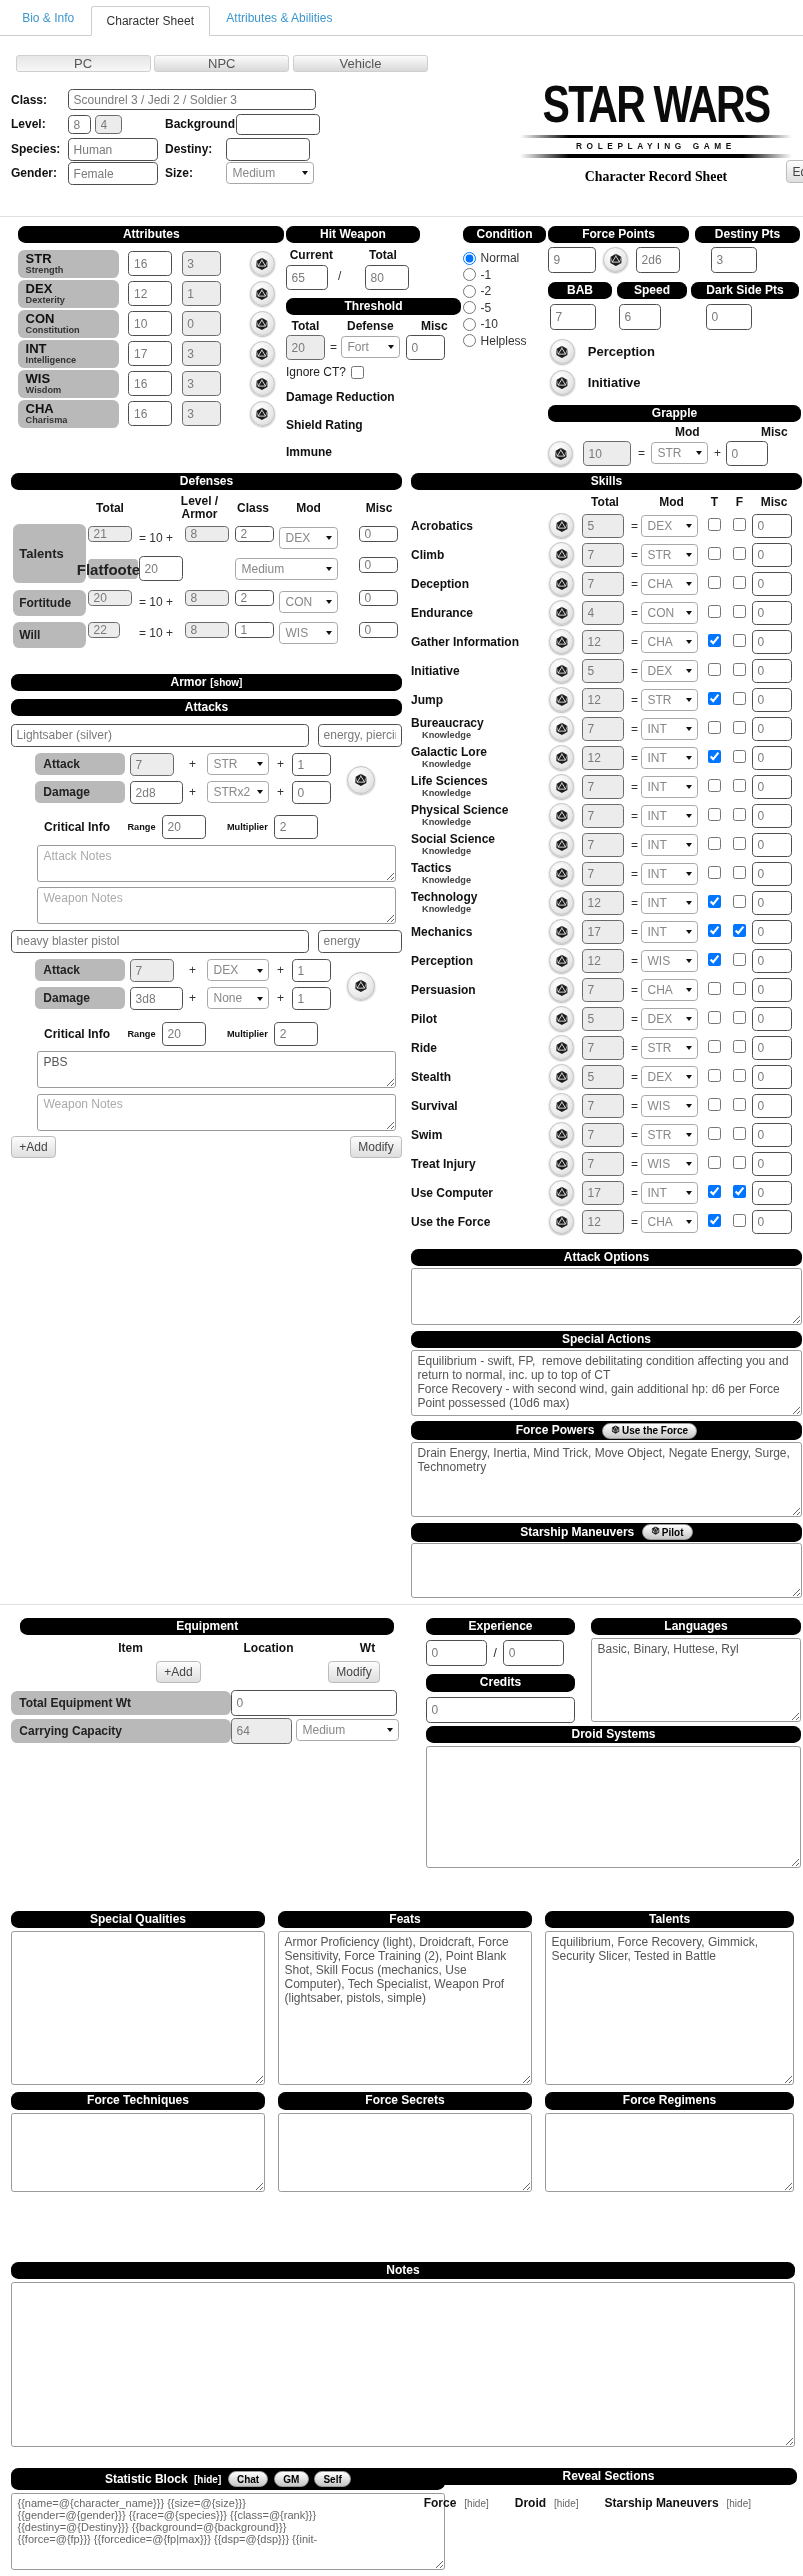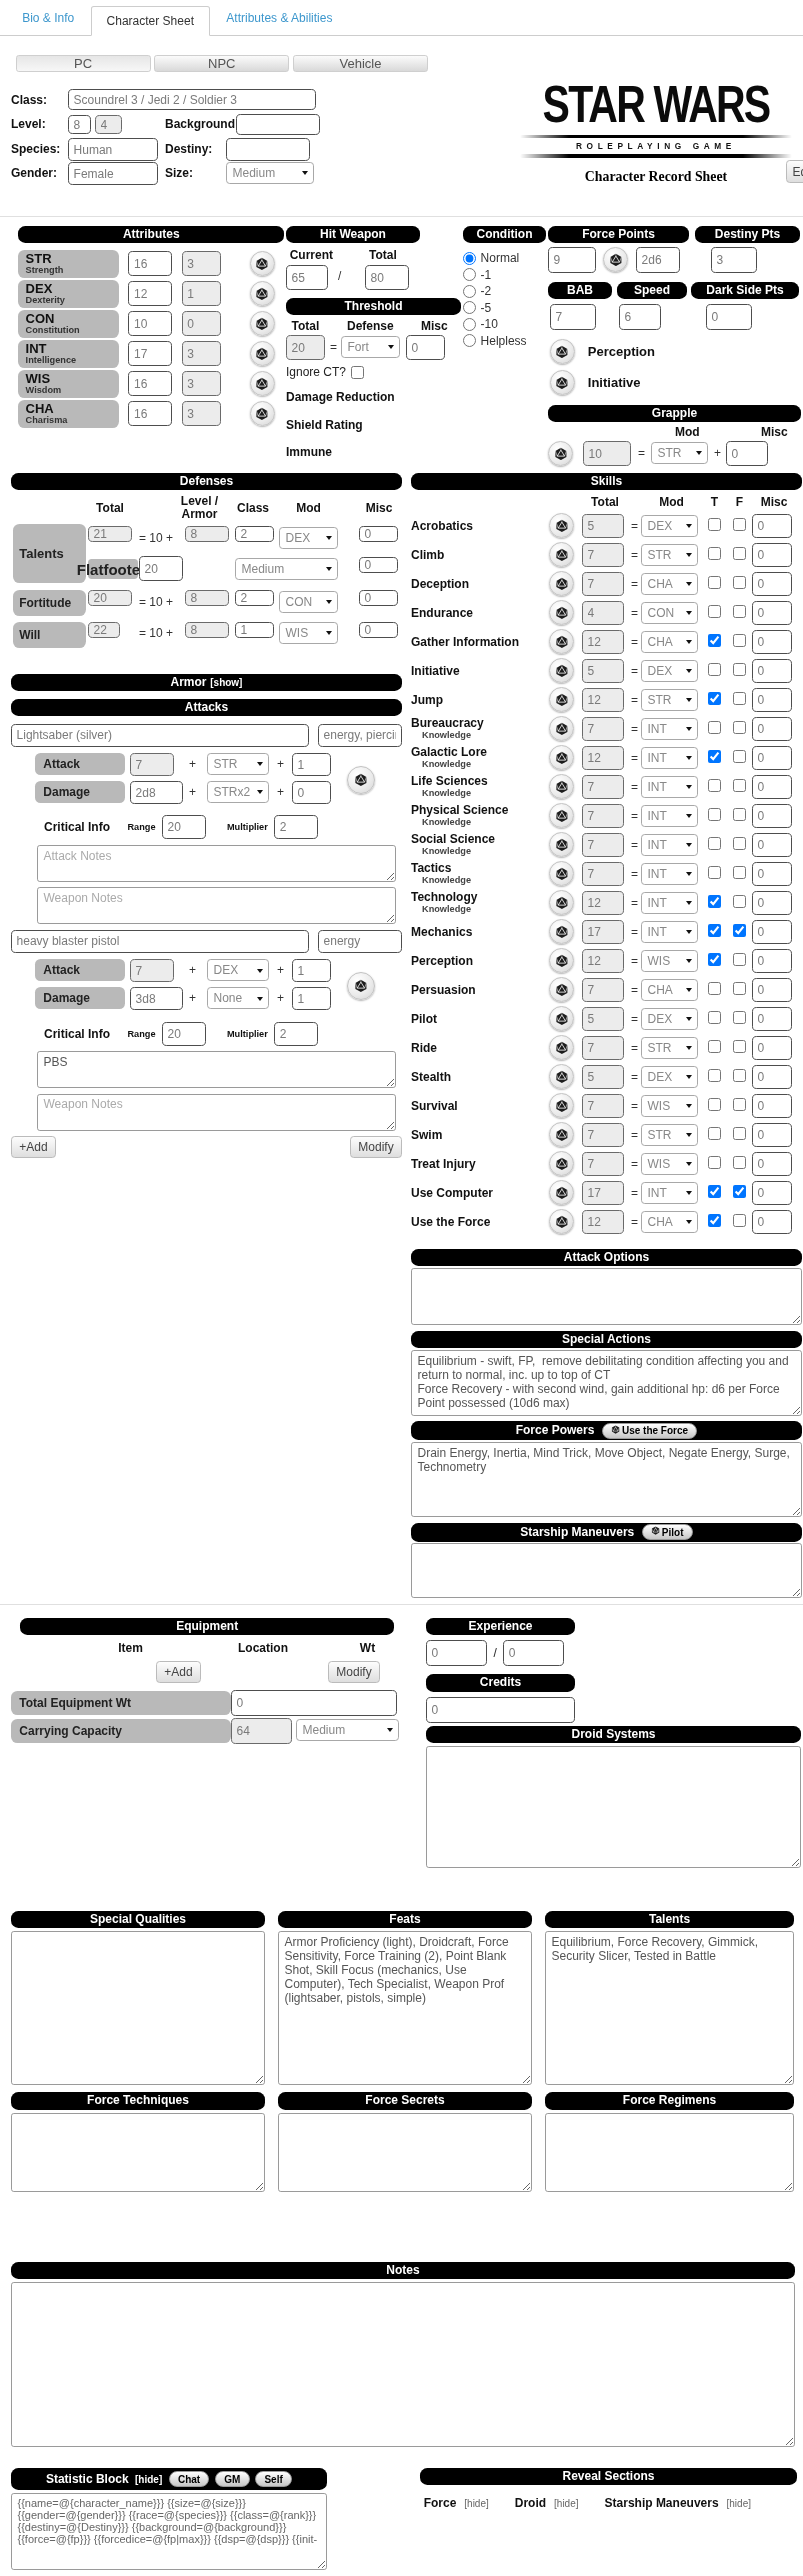--- a/index.html
+++ b/index.html
@@ -180,21 +180,21 @@
   #ta-attack-options{height:57px}
   #ta-special{height:66px}
   #ta-powers{height:75px}
   #ta-ship{height:55px}
 
   
   #equip-panel{left:11px;top:1618px;width:394px;height:133px}
   #equip-panel>*{position:absolute}
   #eq-title{left:9.2px;top:0;width:374px}
   #eq-item-lbl{left:92px;top:23px;width:55px;text-align:center}
-  #eq-loc-lbl{left:227px;top:23px;width:61px;}
+  #eq-loc-lbl{left:227px;top:23px;width:61px;text-align:center}
   #eq-wt-lbl{left:341px;top:23px;width:31px;text-align:center}
   #eq-add{left:145px;top:43px}
   #eq-modify{left:317px;top:43px}
   #eq-tew-lbl{left:0;top:73px;width:220px;height:24px;background:#b9b9b9;border-radius:6.4px;font-weight:bold;line-height:24px;padding-left:8.3px}
   #eq-tew{left:220px;top:72px;width:166px;height:26px}
   #eq-cc-lbl{left:0;top:101px;width:220px;height:24px;background:#b9b9b9;border-radius:6.4px;font-weight:bold;line-height:24px;padding-left:8.3px}
   #eq-cc{left:220px;top:100px;width:61px;height:26px}
   #eq-cc-sel{left:285px;top:101px;width:103px}
 
   
@@ -212,21 +212,21 @@
   .col3{position:absolute;top:1911px;width:254px}
   #col-a{left:11px}#col-b{left:278px}#col-c{left:545px;width:249px}
   .col3 textarea.big{height:154px;margin:2.8px 0 7.3px}
   .col3 textarea.small{height:79px;margin-top:2.8px}
 
   
   #notes-panel{left:11px;top:2262px;width:784px}
   #ta-notes{height:165px;margin-top:2.8px}
 
   
-  #stat-panel{left:11px;top:2468px;width:316px}
+  #stat-panel{left:11px;top:2468px;width:434px}
   #stat-bar{background:#000;border-radius:7.3px;height:22px;display:flex;align-items:center;justify-content:center;gap:6.4px;color:#fff}
   #stat-bar .t{font-weight:bold;font-size:12px}
   #stat-bar .toggle{font-size:10px;font-weight:bold;cursor:pointer}
   #ta-stat{height:77px;margin-top:2.8px;font-size:11px;color:#666}
 
   
   #reveal-panel{left:420px;top:2468px;width:377px}
   .reveal-row{display:flex;gap:26px;margin-top:11px;padding-left:3.7px;align-items:center}
   .reveal-item b{font-size:12px;color:#111}
   .hide-link{font-size:10px;color:#666;margin-left:4.6px;cursor:pointer}
@@ -1388,20 +1388,24 @@
     <div class="hbar">Experience</div>
     <div id="exp-row">
       <input class="in" value="0" style="">
       <span>/</span>
       <input class="in" value="0" style="">
     </div>
     <div class="hbar" id="cred-title">Credits</div>
     <input class="in" id="cred-val" value="0" style="">
   </div>
 
+  <div class="panel" id="lang-panel">
+    <div class="hbar">Languages</div>
+    <textarea id="ta-lang" style="">Basic, Binary, Huttese, Ryl</textarea>
+  </div>
 
   <div class="panel" id="droid-panel">
     <div class="hbar">Droid Systems</div>
     <textarea id="ta-droid" style=""></textarea>
   </div>
 
   <div class="col3" id="col-a">
     <div class="hbar">Special Qualities</div>
     <textarea class="big" style=""></textarea>
     <div class="hbar">Force Techniques</div>

